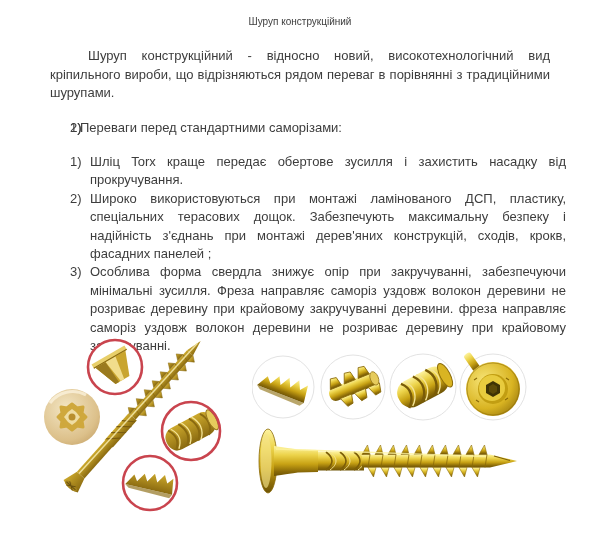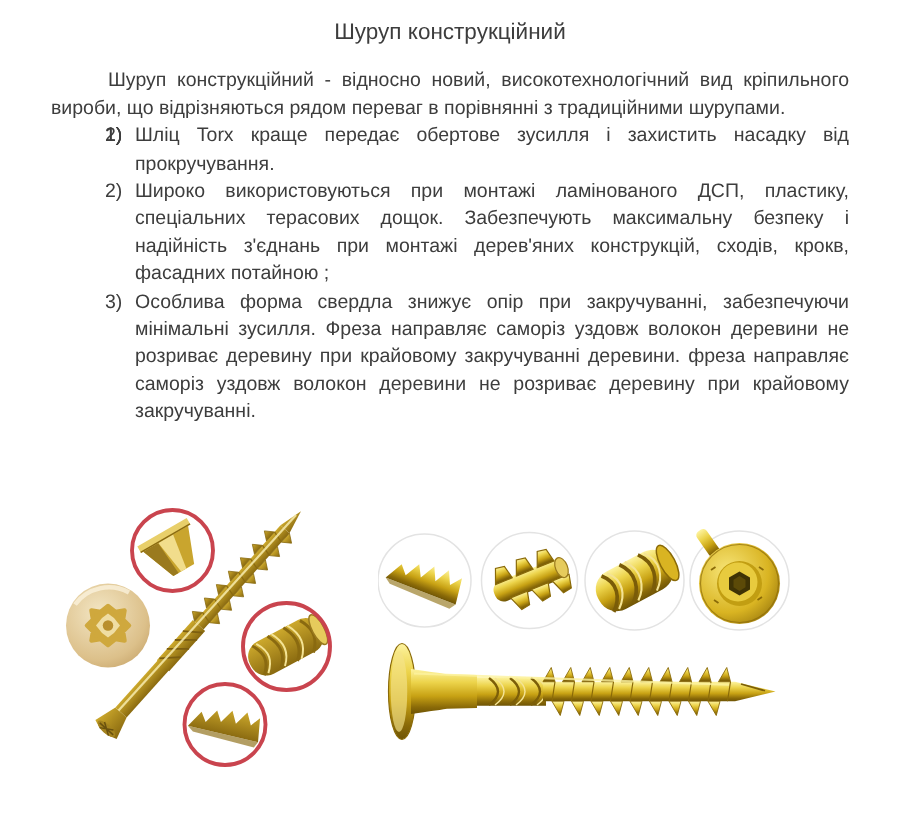--- a/index.html
+++ b/index.html
@@ -4,24 +4,24 @@
 <style>
   html,body { margin:0; padding:0; background:#ffffff; }
   .page {
     position:relative; width:600px; height:546px; overflow:hidden;
     background:#ffffff; color:#3d3d3d;
     font-family:"Liberation Sans", sans-serif;
     font-size:13px; line-height:18.4px;
   }
   .content { padding:6px 34px 0 34px; }
   .title {
-    font-size:15px; font-weight:400; text-align:center;
+    font-size:10px; font-weight:400; text-align:center;
     margin:7px 0 13px 0; color:#3d3d3d;
   }
-  p.body { margin:0; text-align:justify; }
+  p.body { margin:16px; text-align:justify; }
   p.first-indent { text-indent:38px; }
   p.small-indent { text-indent:30px; }
   ol.plist { list-style:none; margin:0; padding:0 0 0 56px; }
   ol.plist li { position:relative; text-align:justify; }
   ol.plist .num { position:absolute; left:-20px; top:0; }
   .figures { position:absolute; left:0; top:0; width:600px; height:546px; pointer-events:none; }
   .fig-left  { position:absolute; left:36px;  top:333px; }
   .fig-right { position:absolute; left:252px; top:350px; }
 </style>
 </head>
@@ -37,29 +37,30 @@
 
     <ol class="plist">
       <li>
         <span class="num">1)</span>
       </li>
       <li>
         <span class="num">2)</span>
       </li>
     </ol>
 
+    <p class="body small-indent">Переваги перед стандартними саморізами:</p>
 
     <ol class="plist">
       <li>
         <span class="num">1)</span>
         <span>Шліц Torx краще передає обертове зусилля і захистить насадку від прокручування.</span>
       </li>
       <li>
         <span class="num">2)</span>
-        <span>Широко використовуються при монтажі ламінованого ДСП, пластику, спеціальних терасових дощок. Забезпечують максимальну безпеку і надійність з'єднань при монтажі дерев'яних конструкцій, сходів, крокв, фасадних потайною ;</span>
+        <span>Широко використовуються при монтажі ламінованого ДСП, пластику, спеціальних терасових дощок. Забезпечують максимальну безпеку і надійність з'єднань при монтажі дерев'яних конструкцій, сходів, крокв, фасадних панелей ;</span>
       </li>
       <li>
         <span class="num">3)</span>
         <span>Особлива форма свердла знижує опір при закручуванні, забезпечуючи мінімальні зусилля. Фреза направляє саморіз уздовж волокон деревини не розриває деревину при крайовому закручуванні деревини. фреза направляє саморіз уздовж волокон деревини не розриває деревину при крайовому закручуванні.</span>
       </li>
     </ol>
   </div>
 
   <div class="figures">
 

